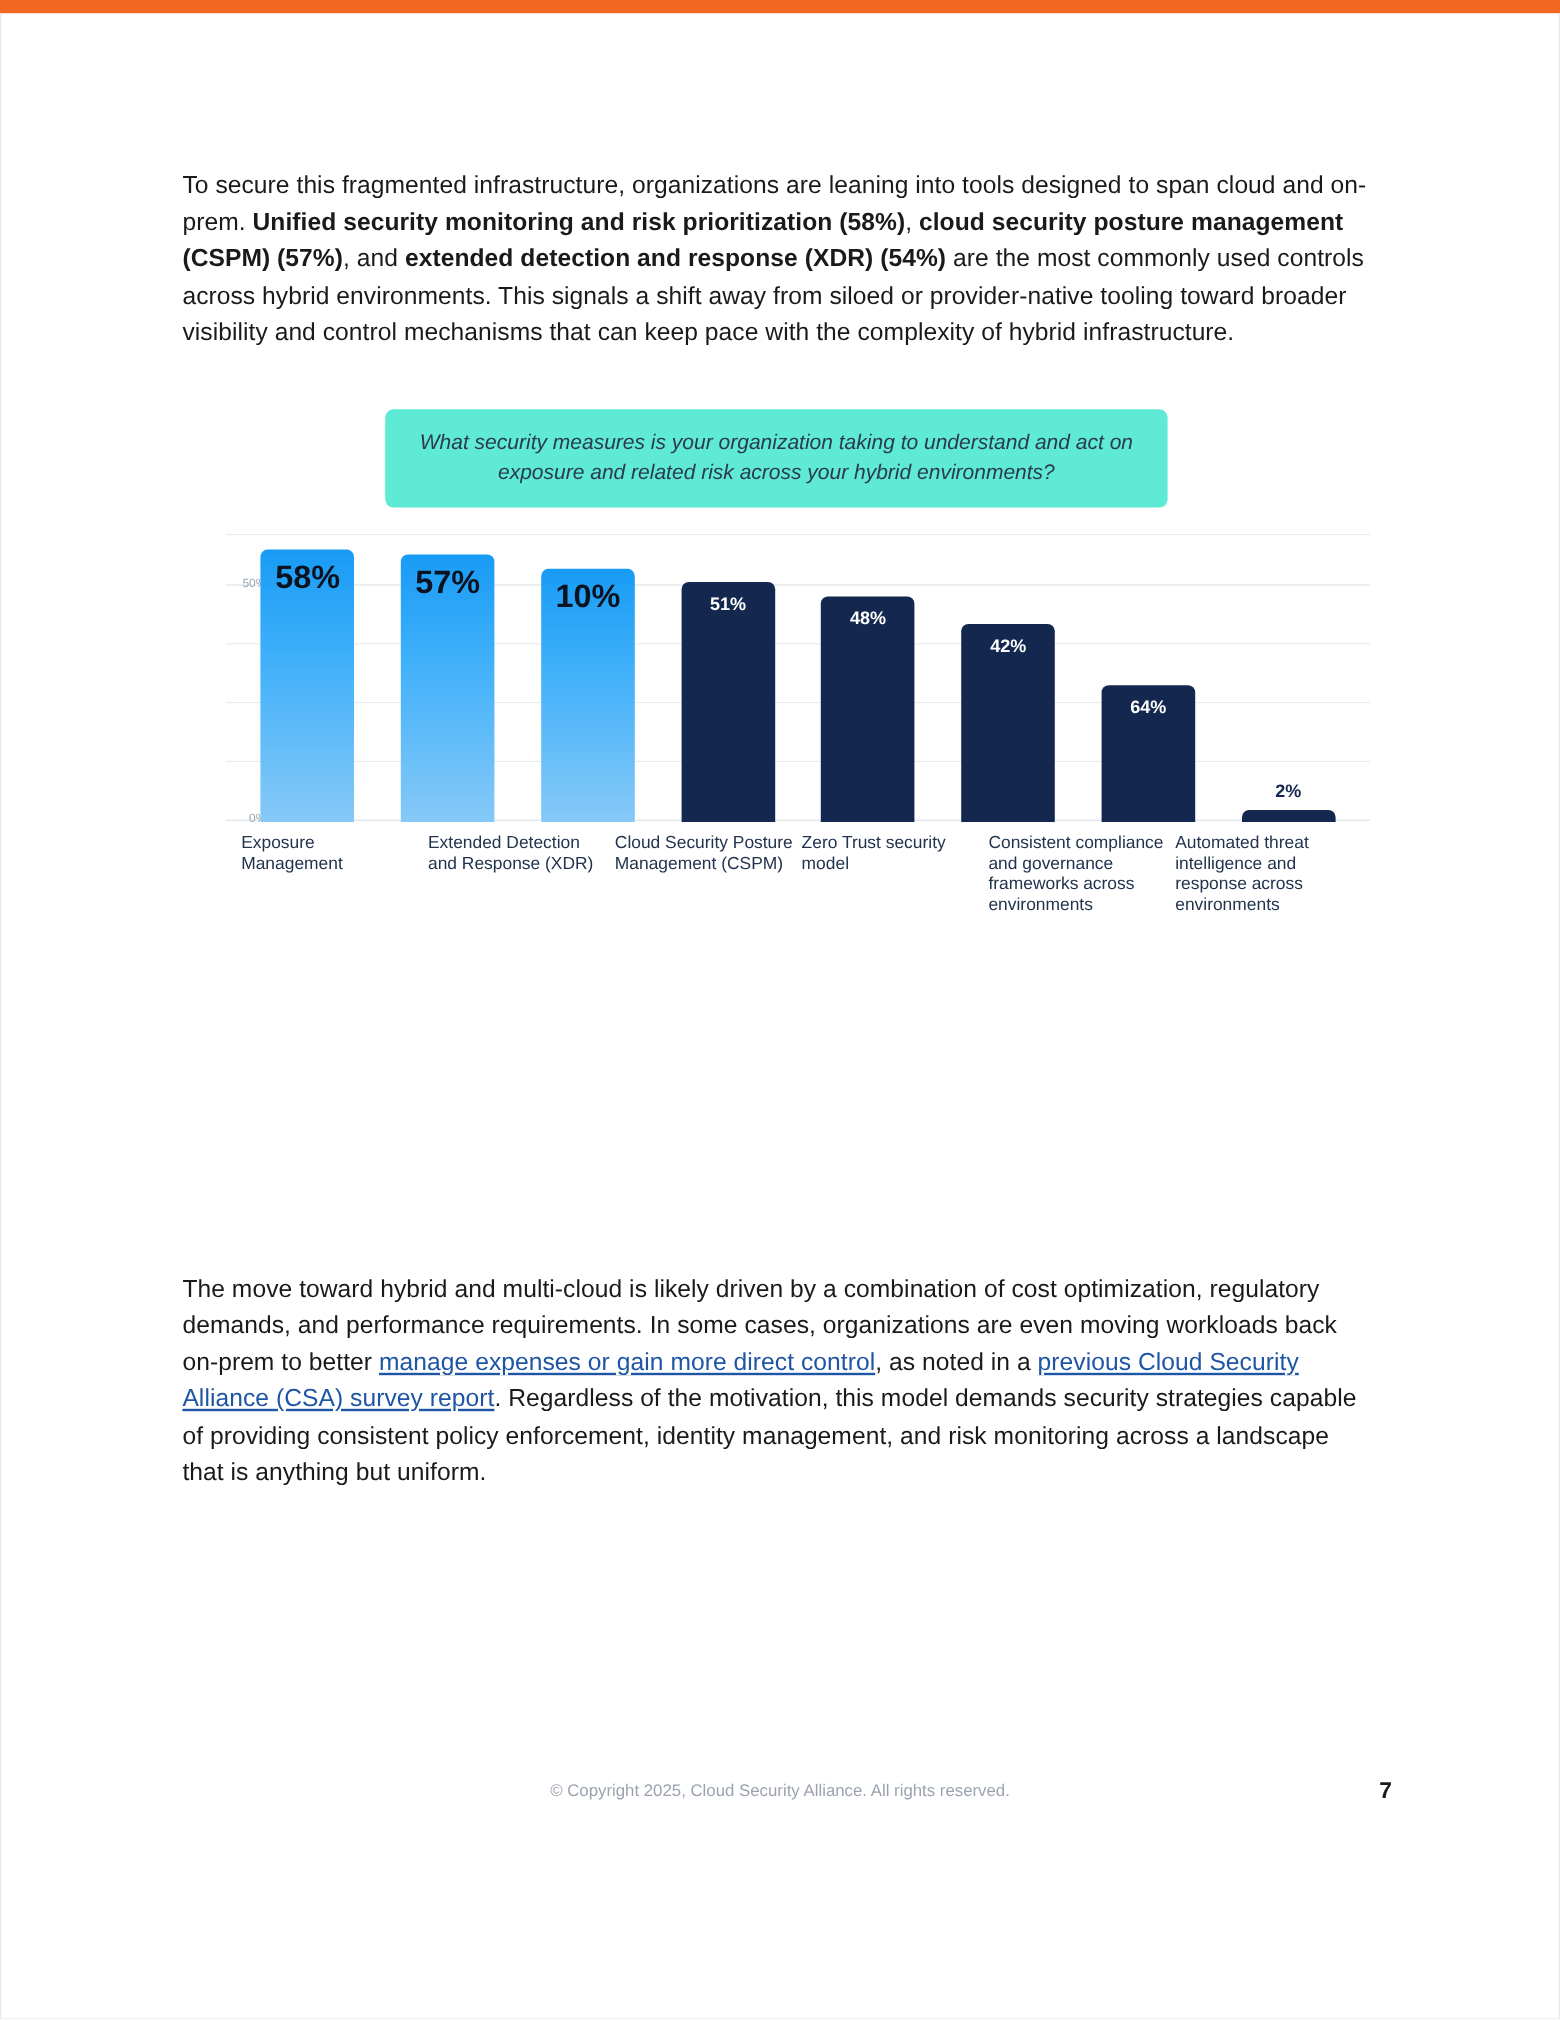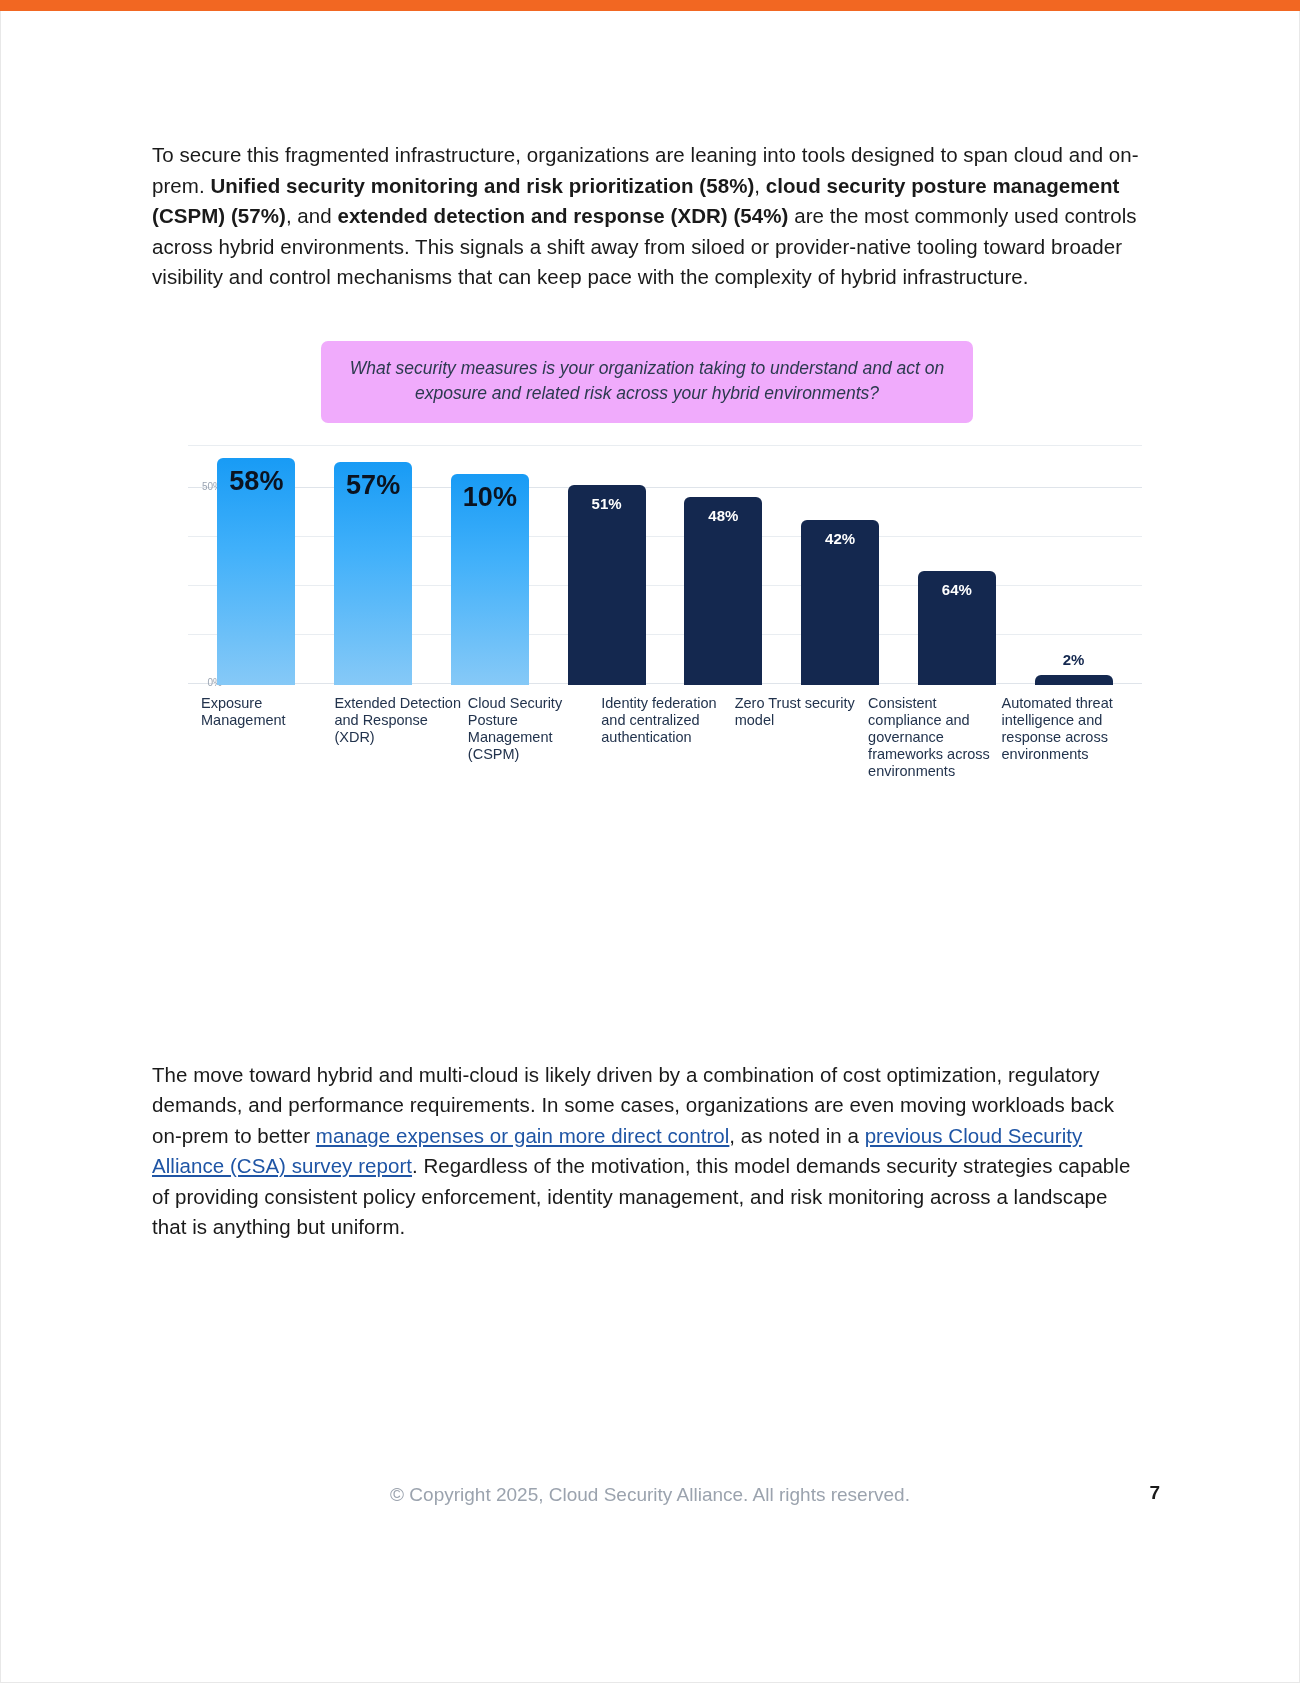--- a/index.html
+++ b/index.html
@@ -64,21 +64,21 @@
 
   
   .chart-wrap {
     position: relative;
     margin-top: 48px;
     width: 990px;
   }
   .chart-title-box {
     width: 652px;
     margin: 0 auto;
-    background: #f0abfc;
+    background: #5eead4;
     border-radius: 7px;
     padding: 15px 22px 17px 22px;
     box-sizing: border-box;
     text-align: center;
   }
   .chart-title-box .q {
     font-style: italic;
     font-size: 17.5px;
     line-height: 25px;
     color: #2b3a4f;
@@ -191,21 +191,21 @@
 
   
   .footer {
     position: absolute;
     left: 0;
     top: 1484px;
     width: 1300px;
     text-align: center;
   }
   .footer-text {
-    font-size: 19px;
+    font-size: 14px;
     color: #9BA3AE;
     display: inline-block;
   }
   .page-num {
     position: absolute;
     right: 140px;
     top: 1482px;
     font-size: 19px;
     font-weight: 700;
     color: #1a1a1a;
@@ -292,21 +292,20 @@
               <span class="bar-value outside">2%</span>
             </div>
           </div>
 
         </div>
 
         <div class="xlabels">
           <div class="xlabel">Exposure Management</div>
           <div class="xlabel">Extended Detection and Response (XDR)</div>
           <div class="xlabel">Cloud Security Posture Management (CSPM)</div>
-          <div class="xlabel">Identity federation and centralized authentication</div>
           <div class="xlabel">Zero Trust security model</div>
           <div class="xlabel">Consistent compliance and governance frameworks across environments</div>
           <div class="xlabel">Automated threat intelligence and response across environments</div>
         </div>
 
       </div>
     </div>
 
     <p class="body-text" style="margin-top:375px;"><span>The move toward hybrid and multi-cloud is likely driven by a combination of cost optimization, regulatory demands, and performance requirements. In some cases, organizations are even moving workloads back on-prem to better </span><a class="inline-link" href="#">manage expenses or gain more direct control</a><span>, as noted in a </span><a class="inline-link" href="#">previous Cloud Security Alliance (CSA) survey report</a><span>. Regardless of the motivation, this model demands security strategies capable of providing consistent policy enforcement, identity management, and risk monitoring across a landscape that is anything but uniform.</span></p>
 

